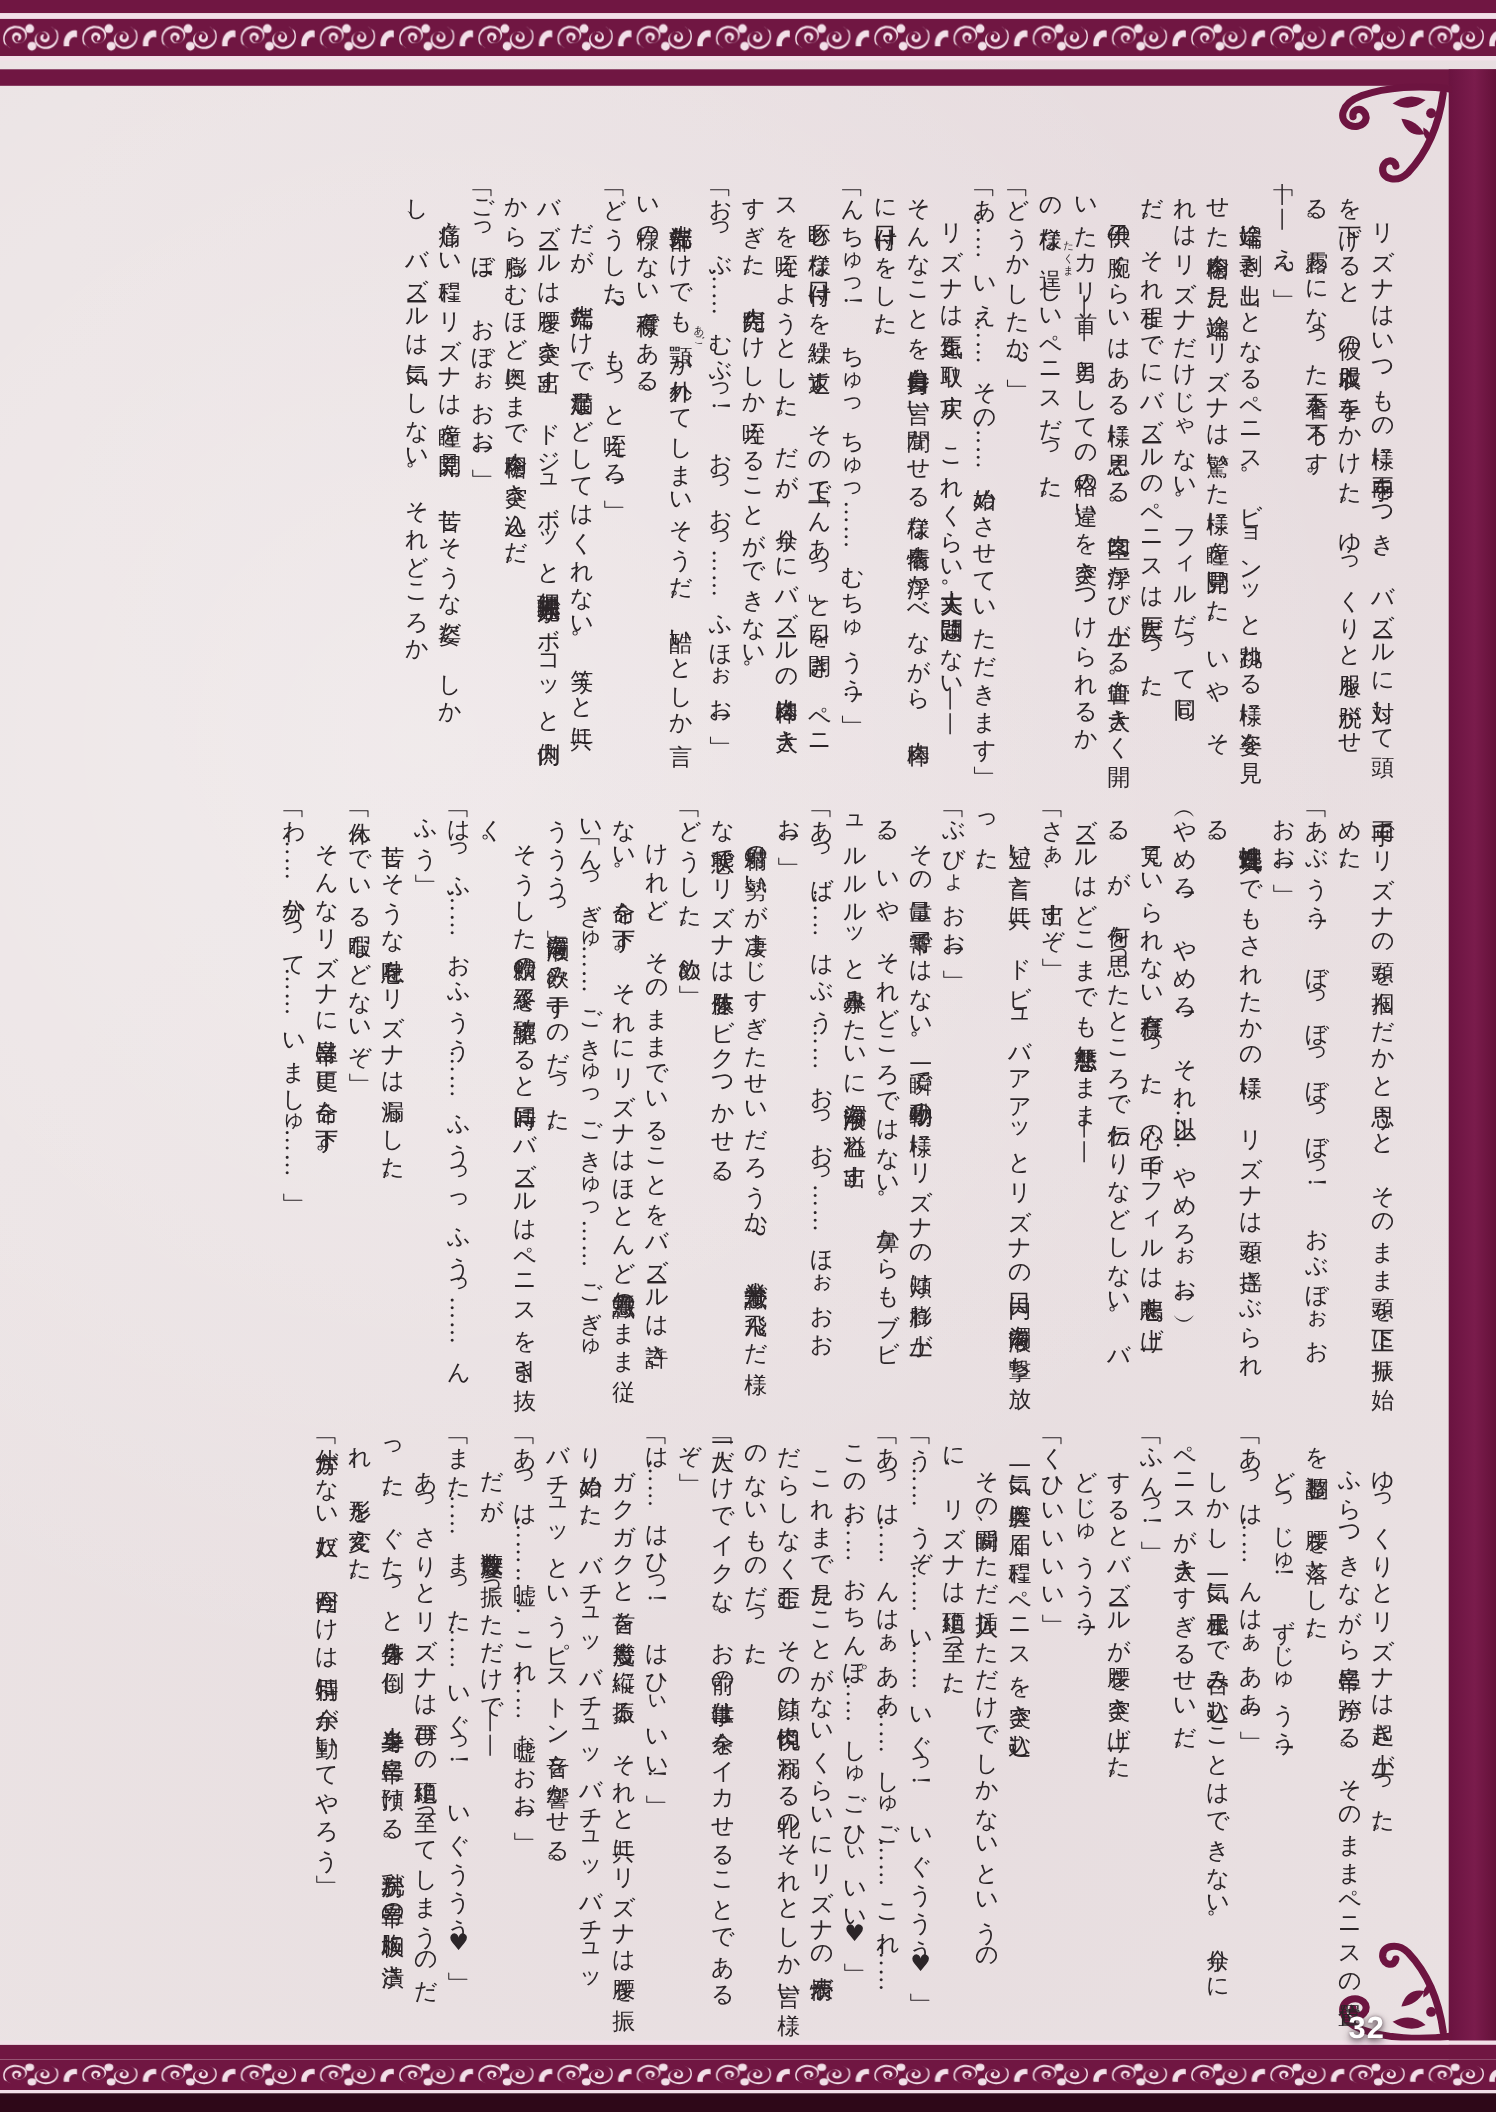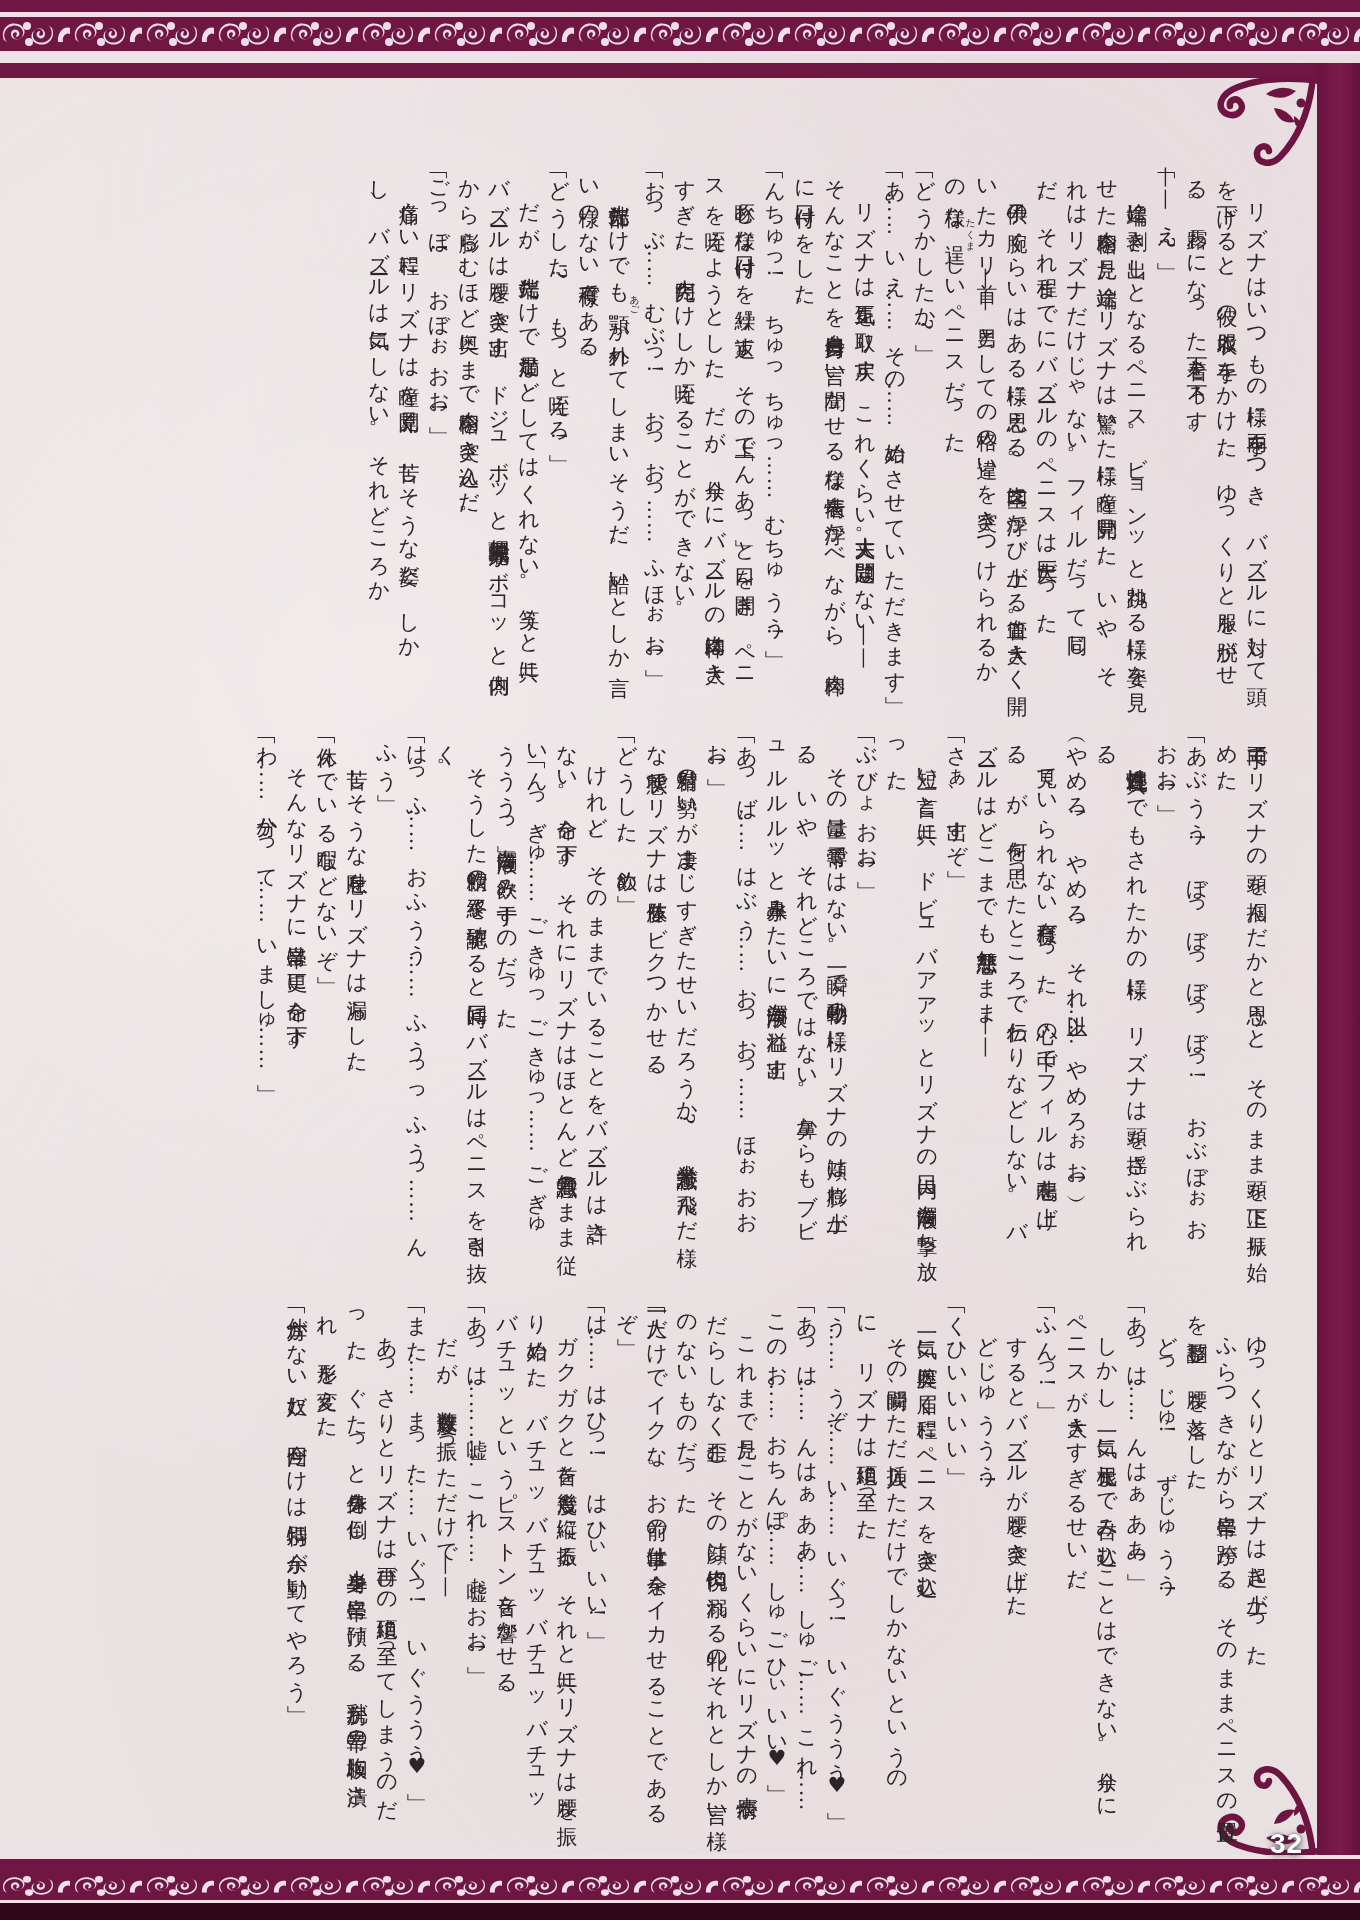--- a/index.html
+++ b/index.html
@@ -43,21 +43,20 @@
   .band-1{top:165px;}
   .band-2{top:730px;}
   .band-3{top:1300px;}
   
   .page-number{
     position:absolute;left:1226px;top:1828px;width:54px;
     font-family:"Liberation Sans","DejaVu Sans",sans-serif;
     font-size:28px;font-weight:bold;color:#ffffff;letter-spacing:1px;
     text-shadow:0 2px 7px rgba(70,50,62,.9), 0 0 3px rgba(70,50,62,.6);
     z-index:6;
-    margin-left:44px;
   }
 </style>
 </head>
 <body>
 
 <div class="page">
 
   <div class="strip top-edge"></div>
   <div class="strip line-c"></div>
   <svg class="orn orn-t" viewBox="0 0 1360 34" preserveAspectRatio="none">

